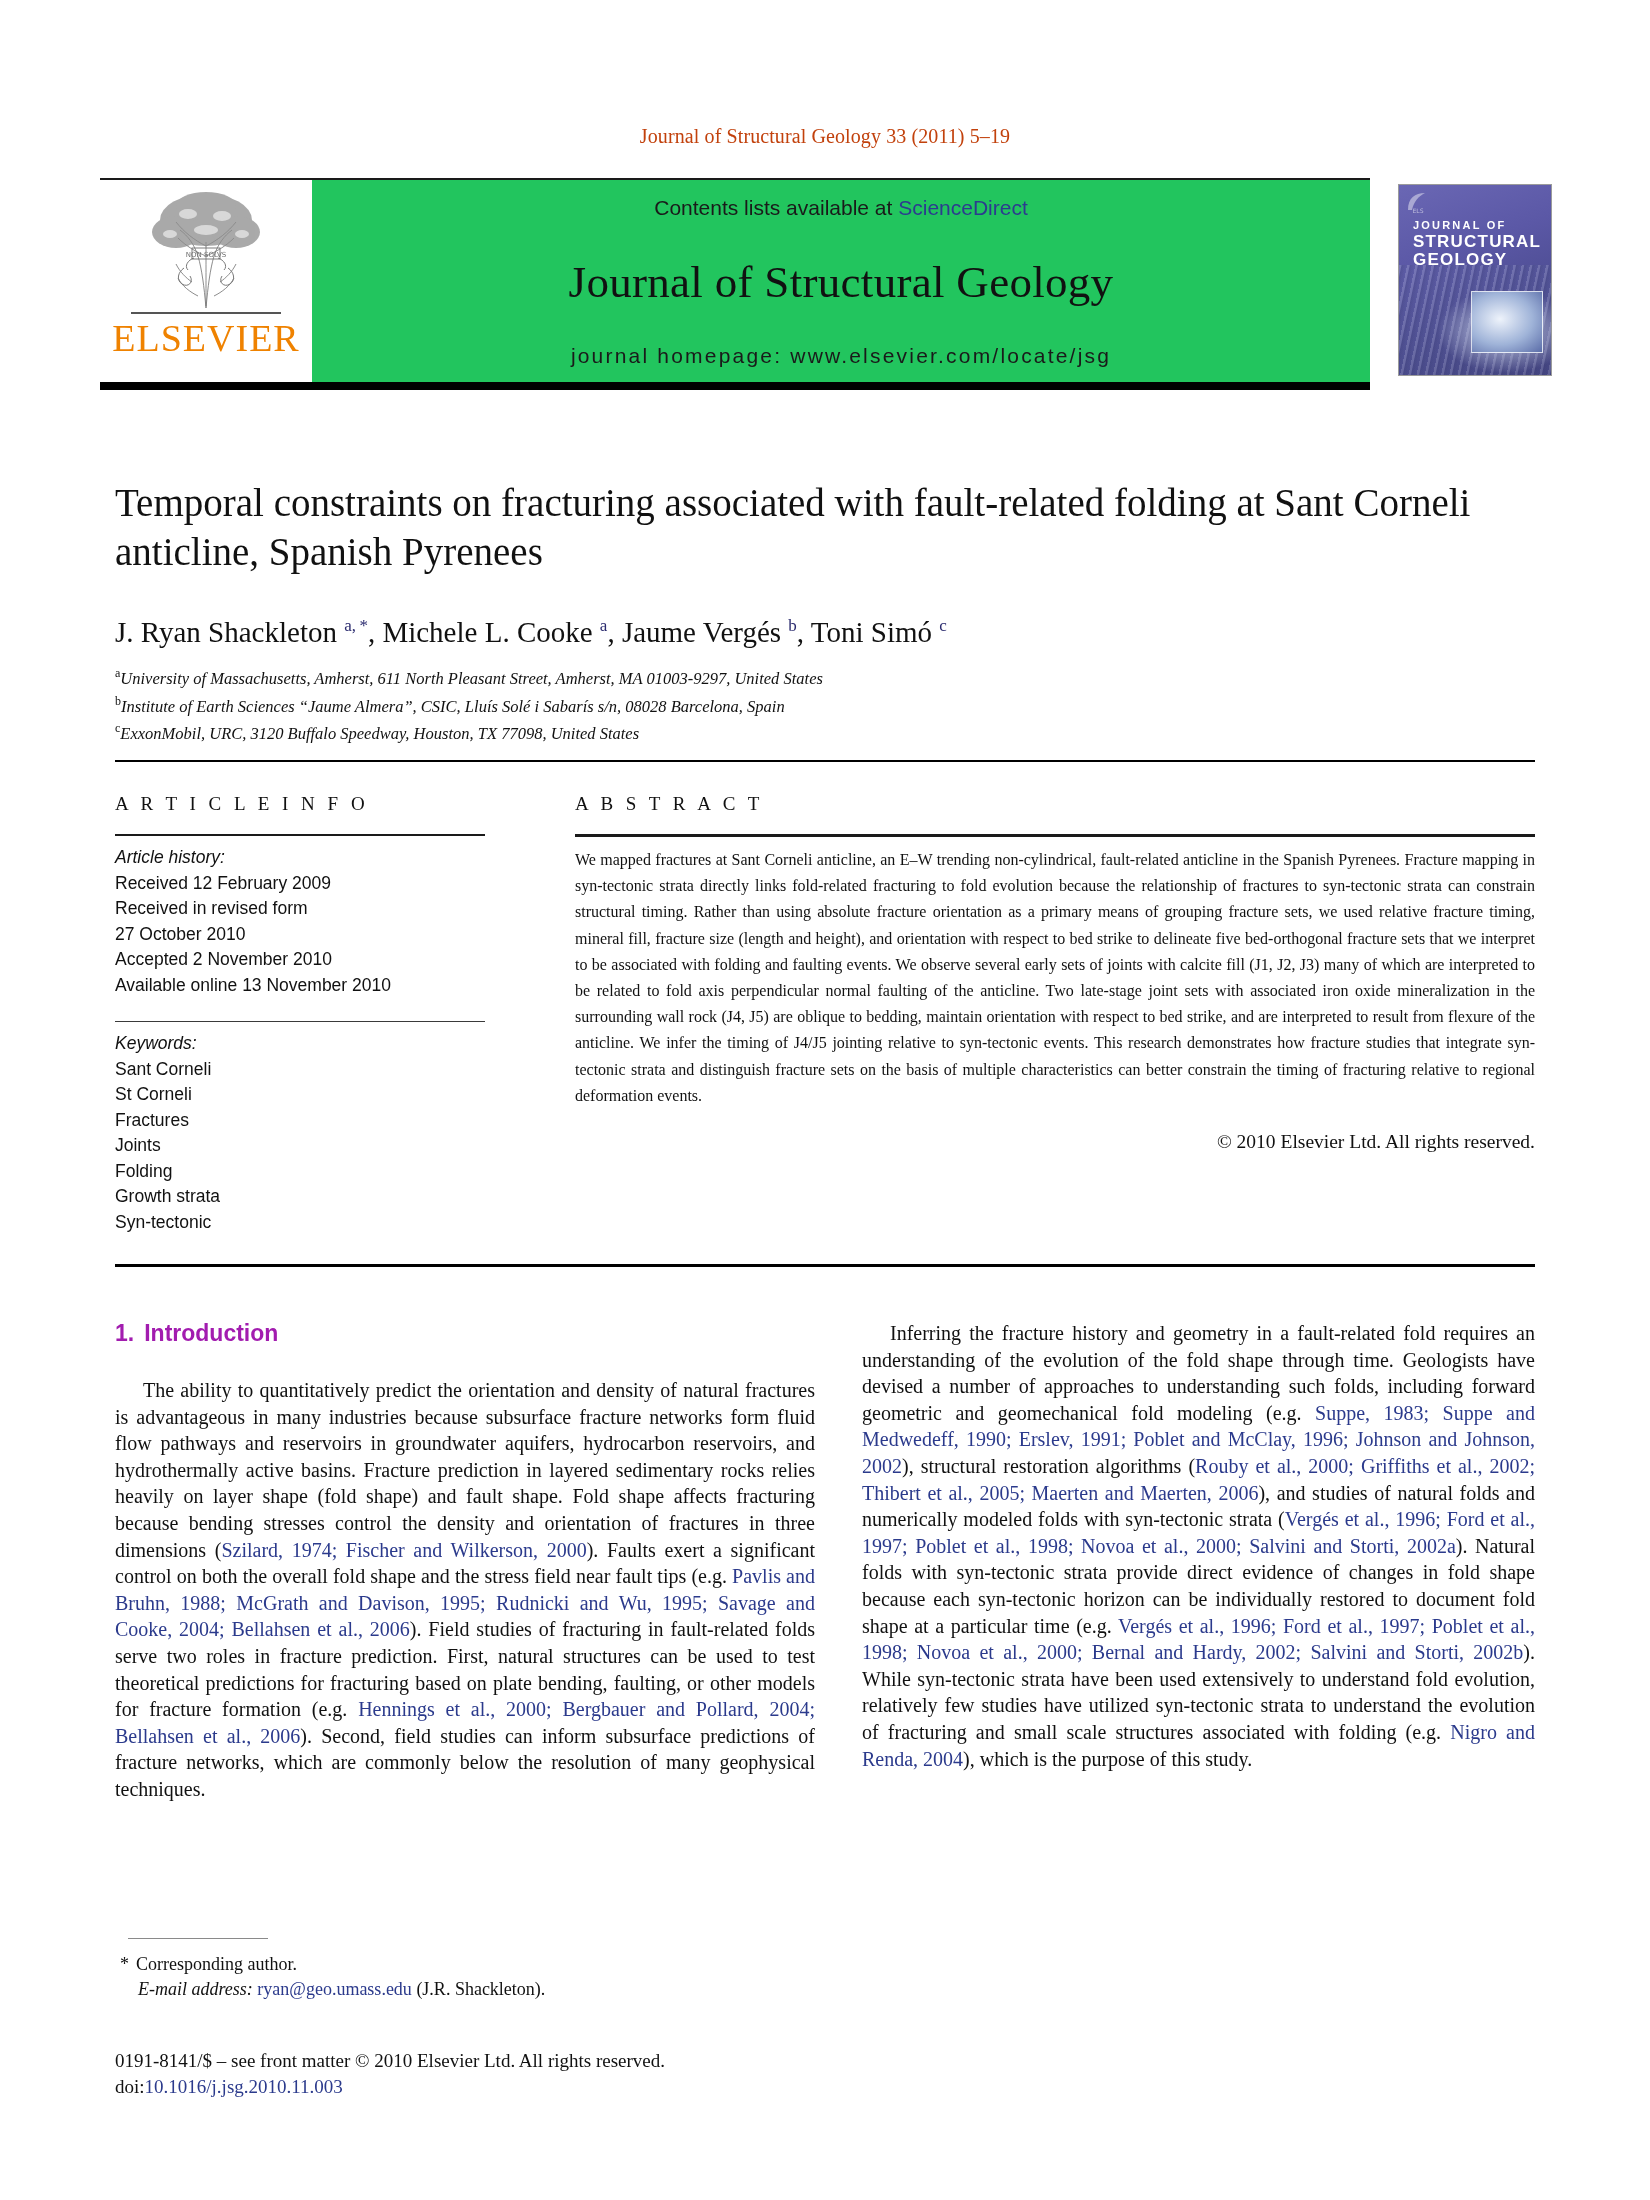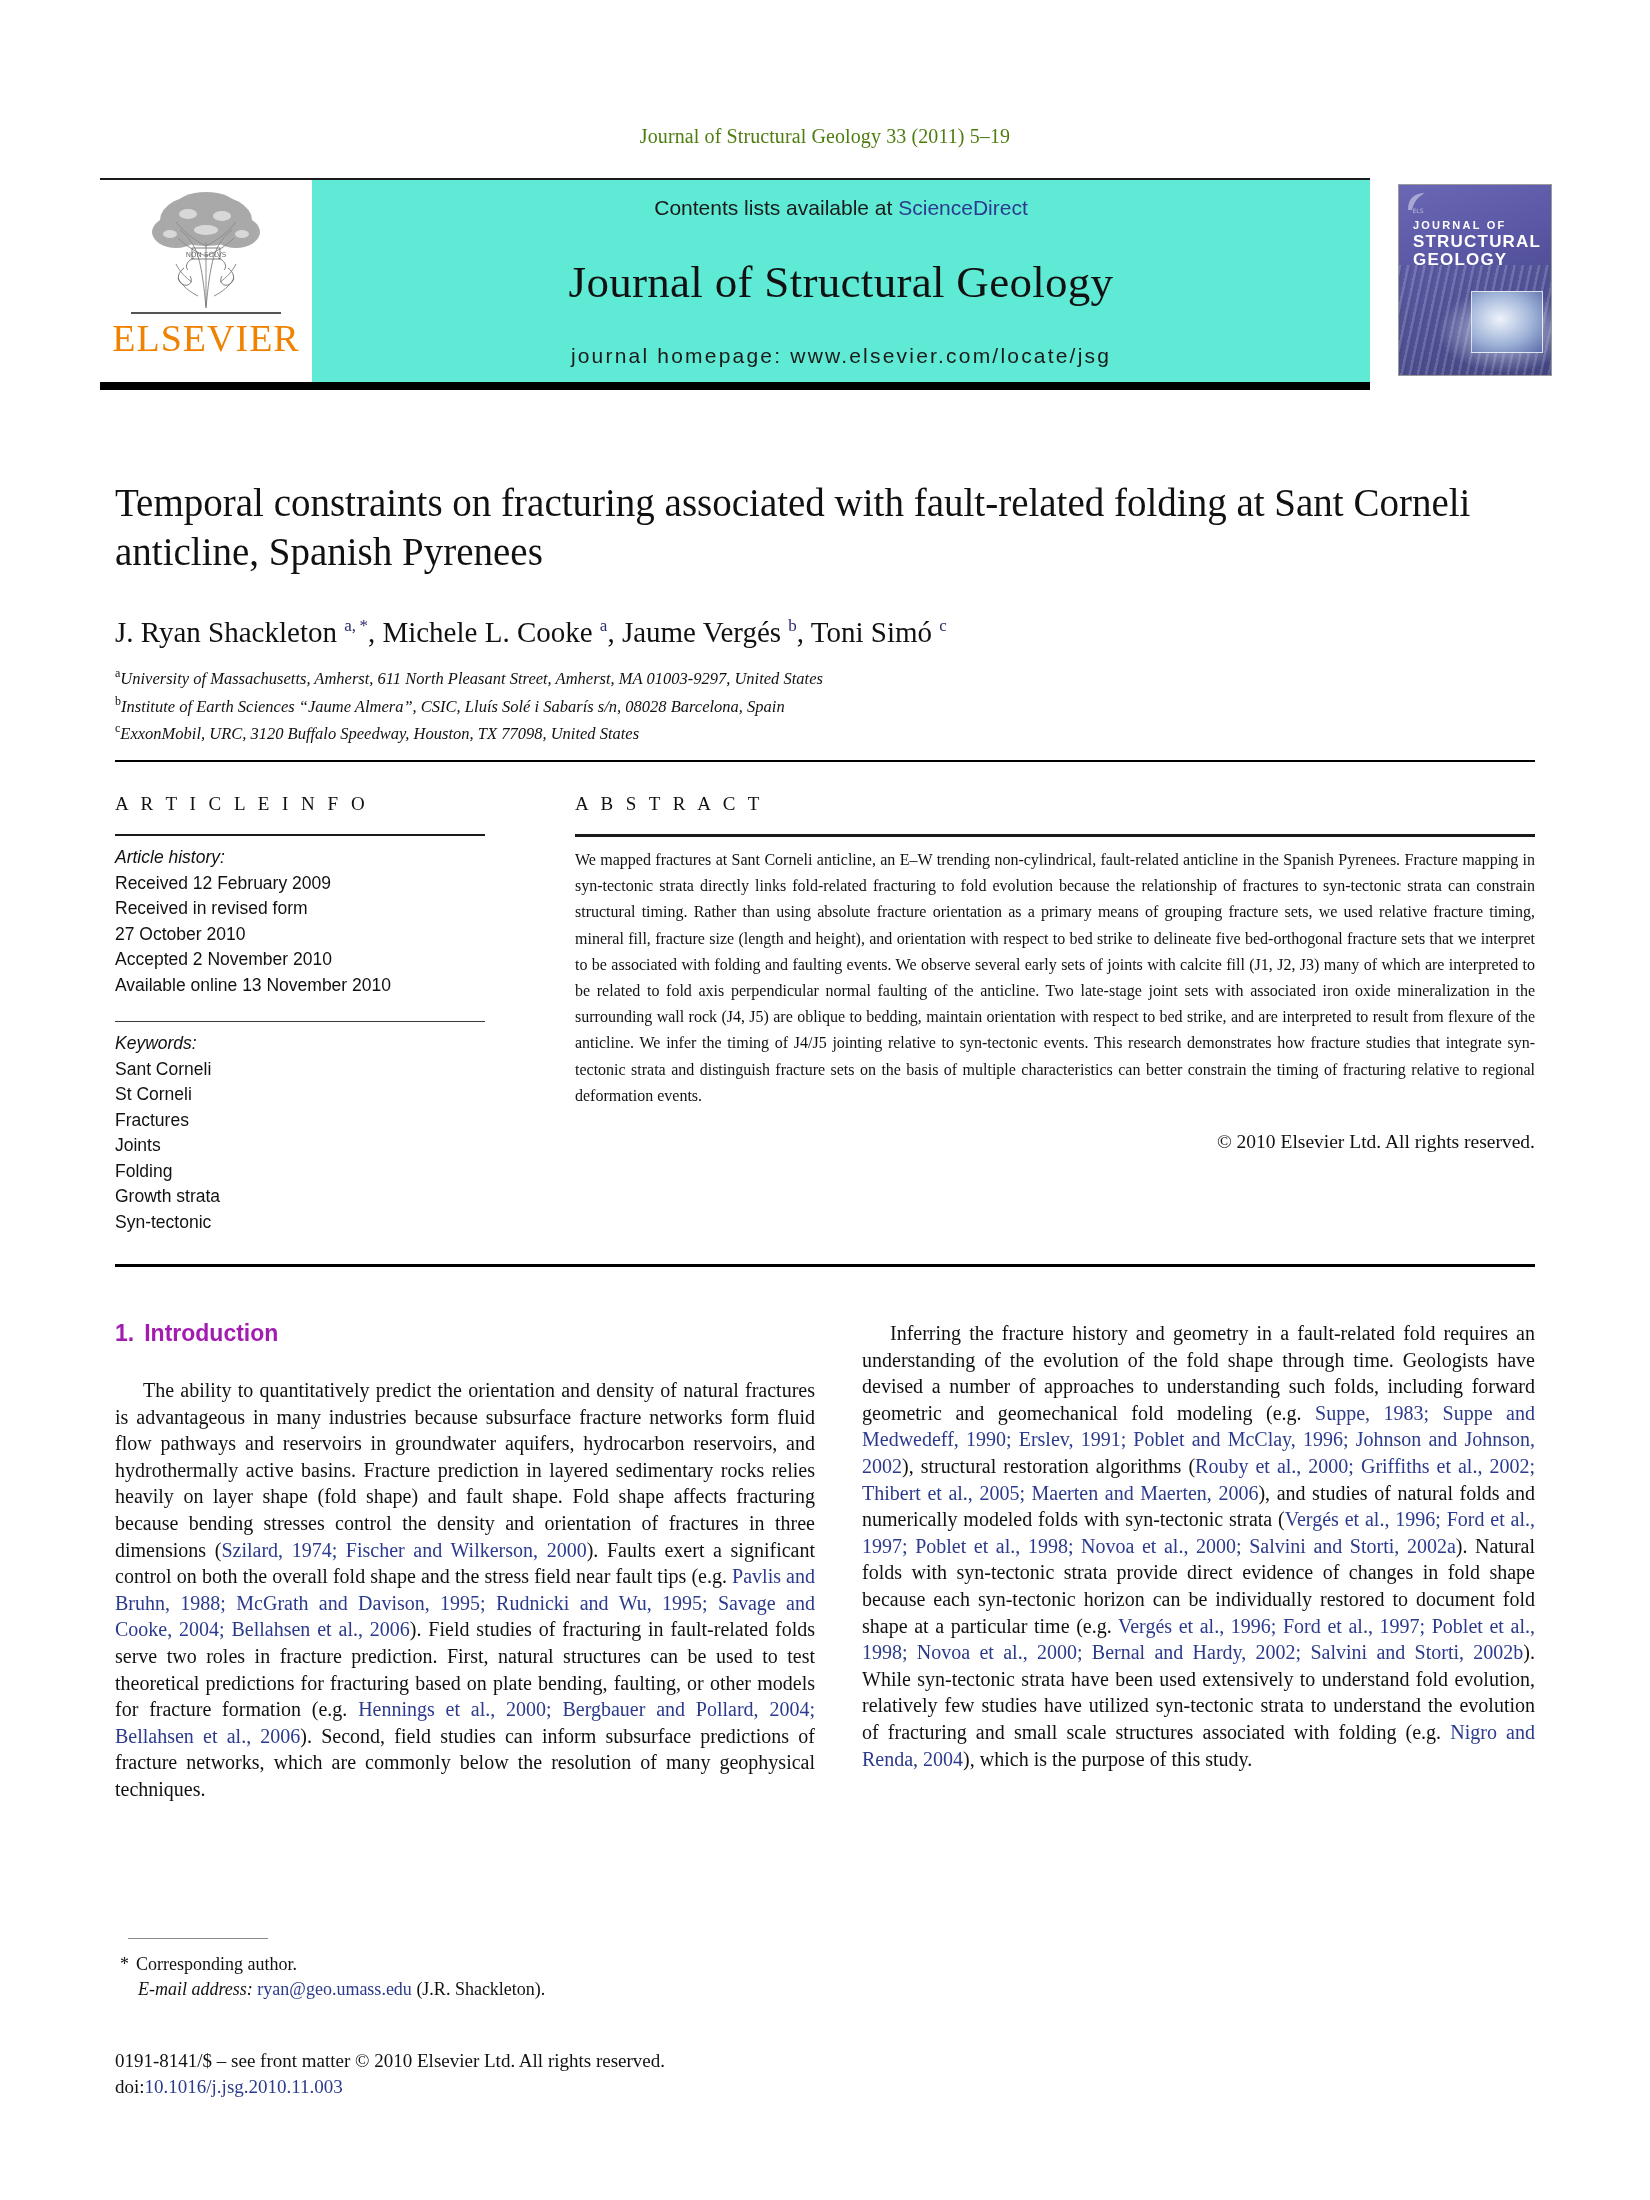--- a/index.html
+++ b/index.html
@@ -22,21 +22,21 @@
 
   
   .running-head {
     position: absolute;
     top: 125px;
     left: 0;
     width: 100%;
     text-align: center;
     font-family: "Liberation Serif", serif;
     font-size: 20px;
-    color: #4d7c0f;
+    color: #c2410c;
     letter-spacing: 0.1px;
   }
 
   
   .masthead {
     position: absolute;
     top: 178px;
     left: 100px;
     width: 1270px;
   }
@@ -72,21 +72,21 @@
     margin-top: 2px;
   }
   .elsevier-bar {
     width: 150px;
     height: 2px;
     background: #555;
     margin-bottom: 3px;
   }
   .sd-block {
     flex: 1 1 auto;
-    background: #5eead4;
+    background: #22c55e;
     display: flex;
     flex-direction: column;
     align-items: center;
     justify-content: space-between;
     padding: 16px 0 14px 0;
     box-sizing: border-box;
   }
   .sd-line {
     font-size: 21px;
     font-family: "Liberation Sans", sans-serif;

